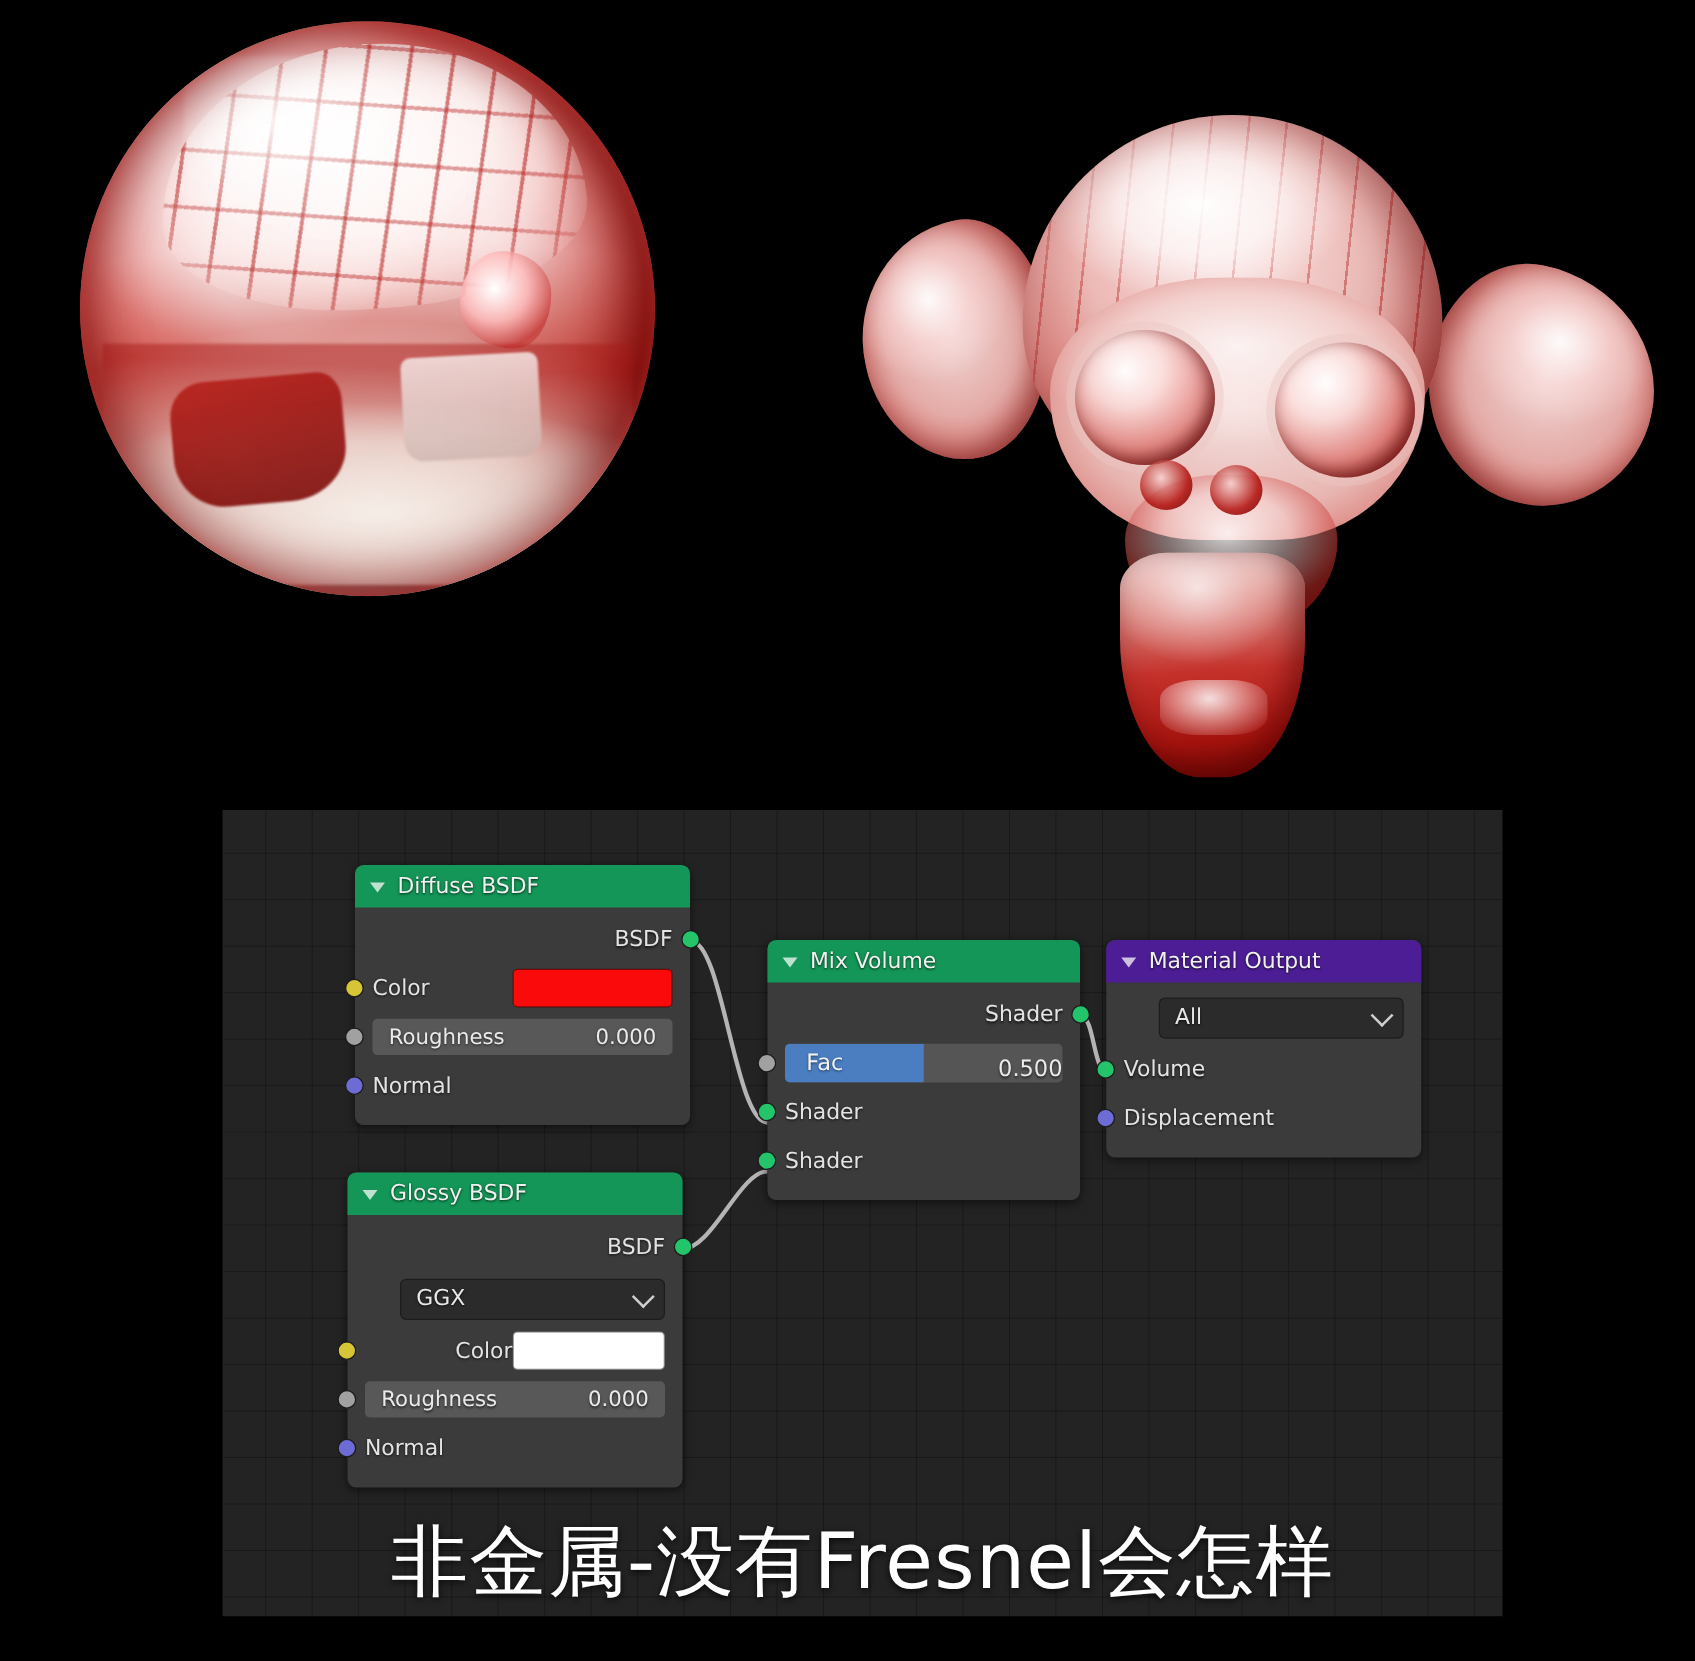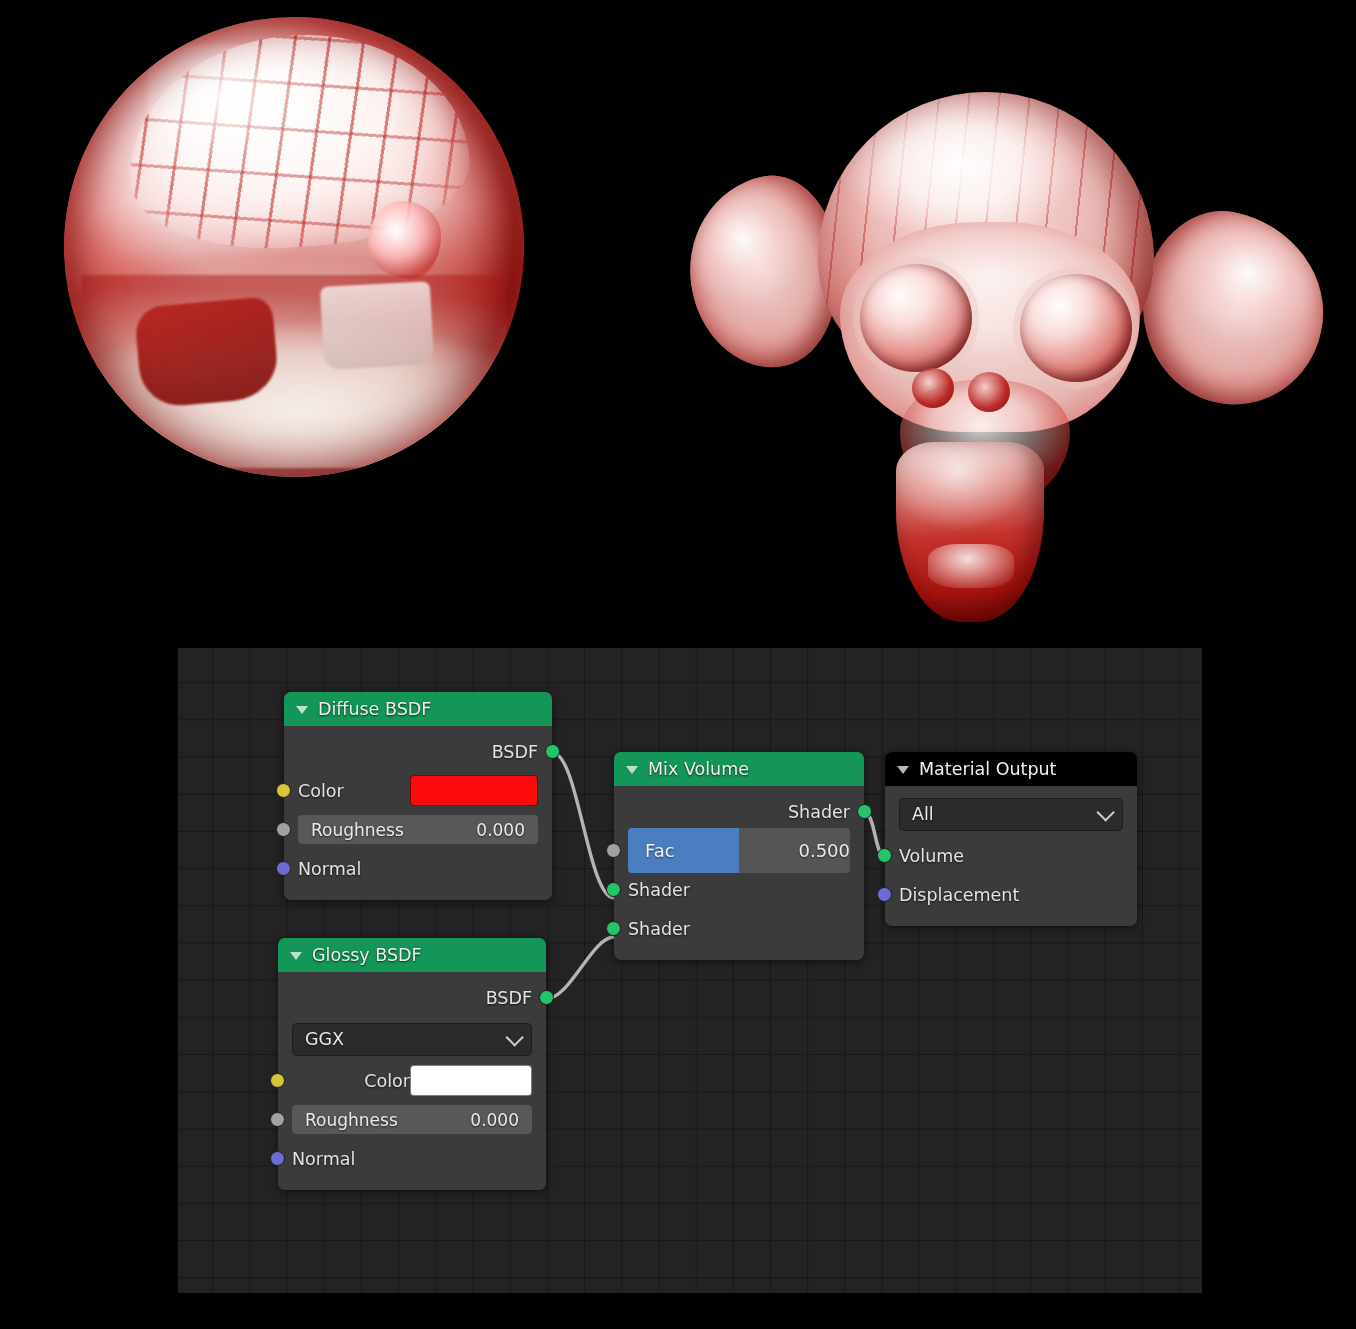--- a/index.html
+++ b/index.html
@@ -159,21 +159,21 @@
     background:#3b3b3b;
     box-shadow:0 2px 8px rgba(0,0,0,.55);
     color:#e5e5e5;
   }
   .node-header{
     height:34px;border-radius:7px 7px 0 0;display:flex;align-items:center;
     padding:0 12px;gap:10px;font-size:17.5px;color:#f0f0f0;
     text-shadow:0 1px 2px rgba(0,0,0,.75);
   }
   .hdr-green{background:#139657;}
-  .hdr-red{background:#000000;}
+  .hdr-red{background:#4c1d95;}
   .tri{
     width:0;height:0;border-left:6px solid transparent;border-right:6px solid transparent;
     border-top:8px solid rgba(255,255,255,.72);display:inline-block;margin-top:2px;
   }
   .node-body{padding:6px 0 12px 0;}
   .row{height:39px;display:flex;align-items:center;position:relative;padding:0 14px;font-size:17.5px;color:#e3e3e3;
     text-shadow:0 1px 2px rgba(0,0,0,.7);}
   .row.out{justify-content:flex-end;}
   .socket{
     position:absolute;width:15px;height:15px;border-radius:50%;
@@ -186,31 +186,32 @@
 
   .color-swatch{height:29px;border-radius:4px;border:1px solid rgba(0,0,0,.5);}
   .value-field{
     height:29px;border-radius:4px;background:#585858;display:flex;align-items:center;
     justify-content:space-between;padding:0 13px;font-size:17px;color:#eaeaea;flex:1;
   }
   .value-field .vf-label{text-shadow:0 1px 2px rgba(0,0,0,.6);}
   .value-field .vf-val{text-shadow:0 1px 2px rgba(0,0,0,.6);}
 
   .fac-field{
-    height:45px;border-radius:4px;background:#555;display:flex;align-items:center;overflow:hidden;flex:1;
+    height:31px;border-radius:4px;background:#555;display:flex;align-items:flex-end;overflow:hidden;flex:1;
   }
   .fac-fill{background:#4a7ec0;height:100%;display:flex;align-items:center;padding-left:17px;
     font-size:18px;color:#f2f2f2;box-sizing:border-box;text-shadow:0 1px 2px rgba(0,0,0,.55);}
   .fac-val{flex:1;text-align:right;font-size:18px;color:#eaeaea;
     text-shadow:0 1px 2px rgba(0,0,0,.6);}
 
   .dropdown{
     height:31px;border-radius:5px;background:#2b2b2b;display:flex;align-items:center;
     justify-content:space-between;padding:0 12px;font-size:17.5px;color:#e8e8e8;
     border:1px solid rgba(0,0,0,.35);
+    margin-left:28px;
   }
   .chev{
     width:11px;height:11px;border-right:2.3px solid #cfcfcf;border-bottom:2.3px solid #cfcfcf;
     transform:rotate(45deg) translateY(-3px);
   }
 
   
   #node-diffuse{left:106px;top:44px;width:268px;}
   #node-glossy{left:100px;top:290px;width:268px;text-align:right;}
   #node-mix{left:436px;top:104px;width:250px;}
@@ -373,13 +374,14 @@
         <span class="socket sk-green" style="left:-8px;top:12px;"></span>
         <span>Volume</span>
       </div>
       <div class="row">
         <span class="socket sk-blue" style="left:-8px;top:12px;"></span>
         <span>Displacement</span>
       </div>
     </div>
   </div>
 
+  <div id="caption">非金属-没有Fresnel会怎样</div>
 </div>
 
 </body></html>

